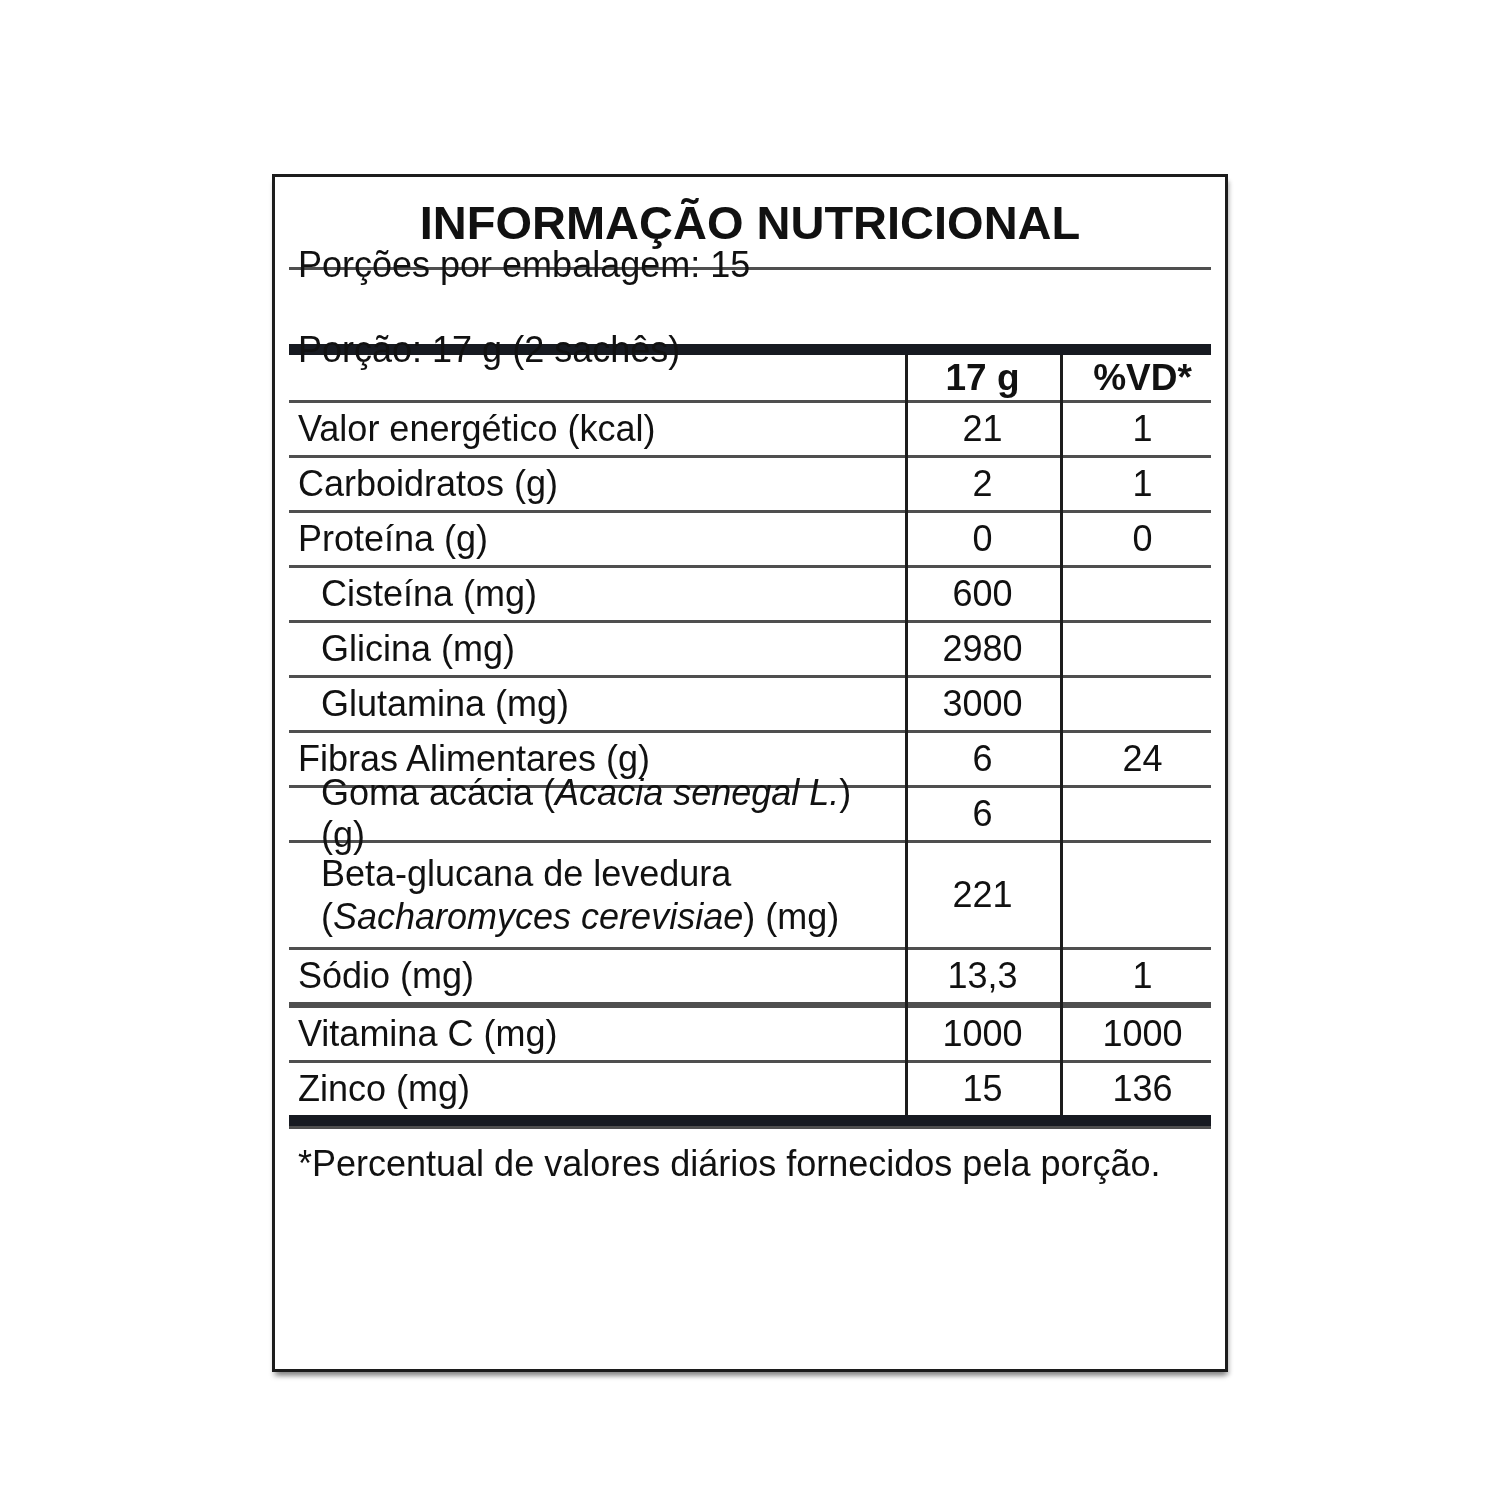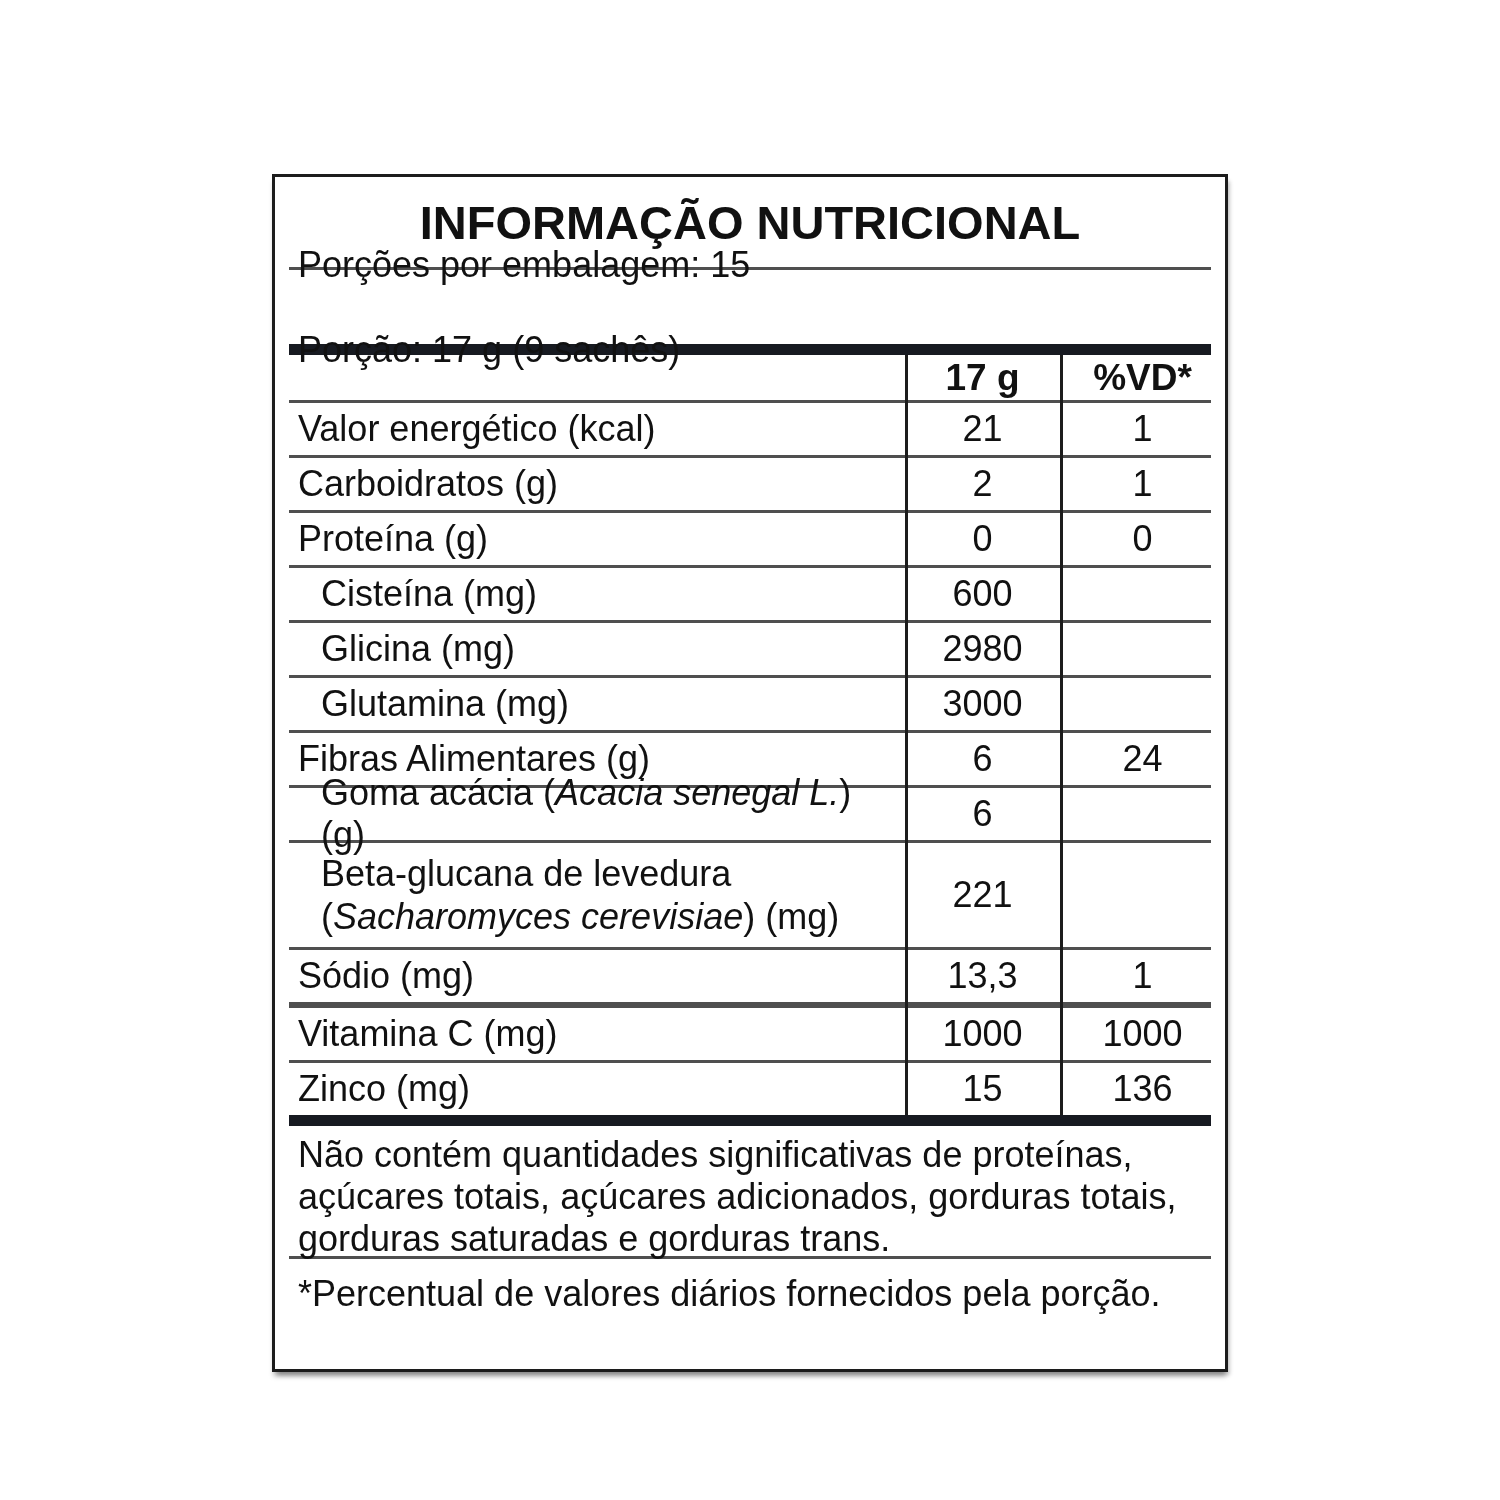--- a/index.html
+++ b/index.html
@@ -36,21 +36,21 @@
 <body>
 
 <div class="page">
   <div class="label-box">
 
     <div class="title">INFORMAÇÃO NUTRICIONAL</div>
     <div class="sep"></div>
 
     <div class="serving">
       <div>Porções por embalagem: 15</div>
-      <div>Porção: 17 g (9 sachês)</div>
+      <div>Porção: 17 g (2 sachês)</div>
     </div>
 
     <div class="bar"></div>
 
     <div class="grid">
       <div class="vline v1"></div>
       <div class="vline v2"></div>
 
       <div class="row header">
         <div class="cell label"></div>
@@ -130,24 +130,19 @@
           <div class="row">
             <div class="cell label"><span>Zinco (mg)</span></div>
             <div class="cell num">15</div>
             <div class="cell dv">136</div>
           </div>
         </div>
     </div>
 
     <div class="bar"></div>
 
-    <div class="footer">
-      <div>Não contém quantidades significativas de proteínas,</div>
-      <div>açúcares totais, açúcares adicionados, gorduras totais,</div>
-      <div>gorduras saturadas e gorduras trans.</div>
-    </div>
 
     <div class="sep"></div>
 
     <div class="note">*Percentual de valores diários fornecidos pela porção.</div>
 
   </div>
 </div>
 
 </body></html>

